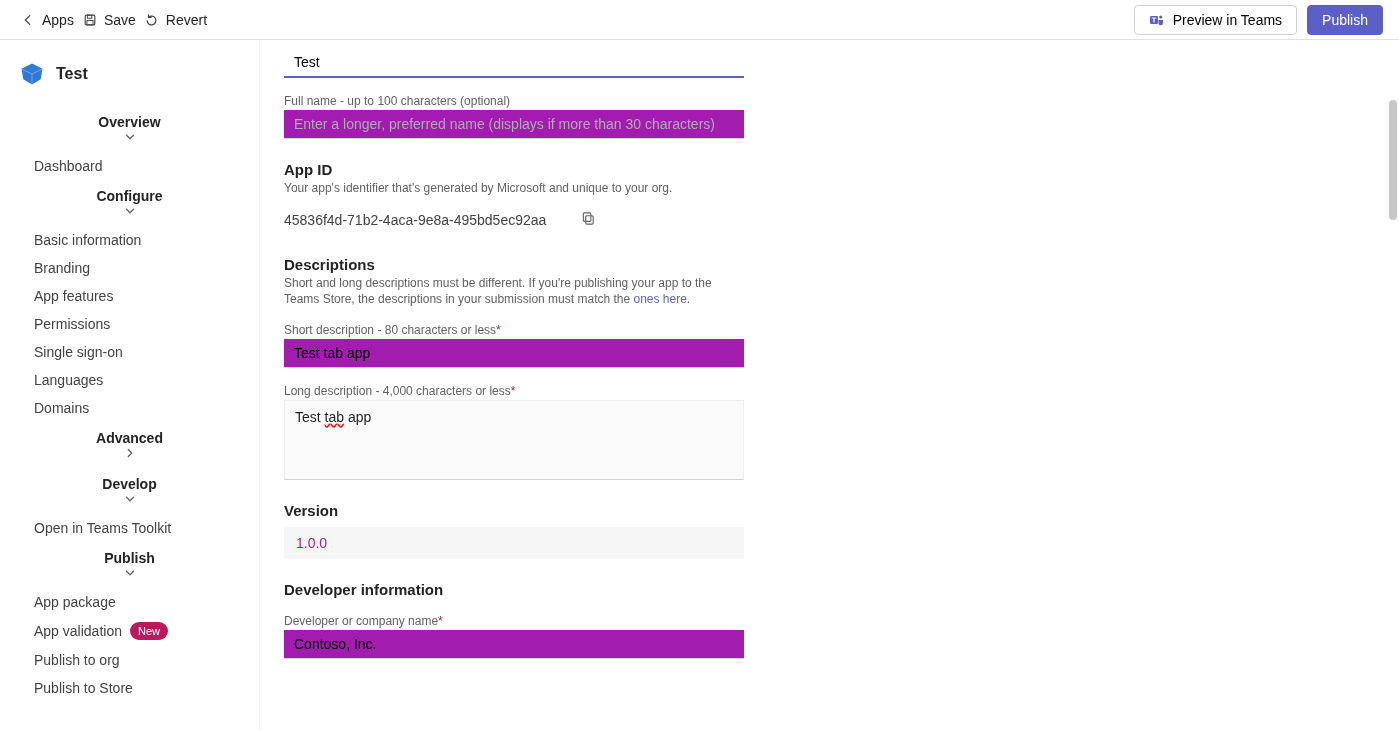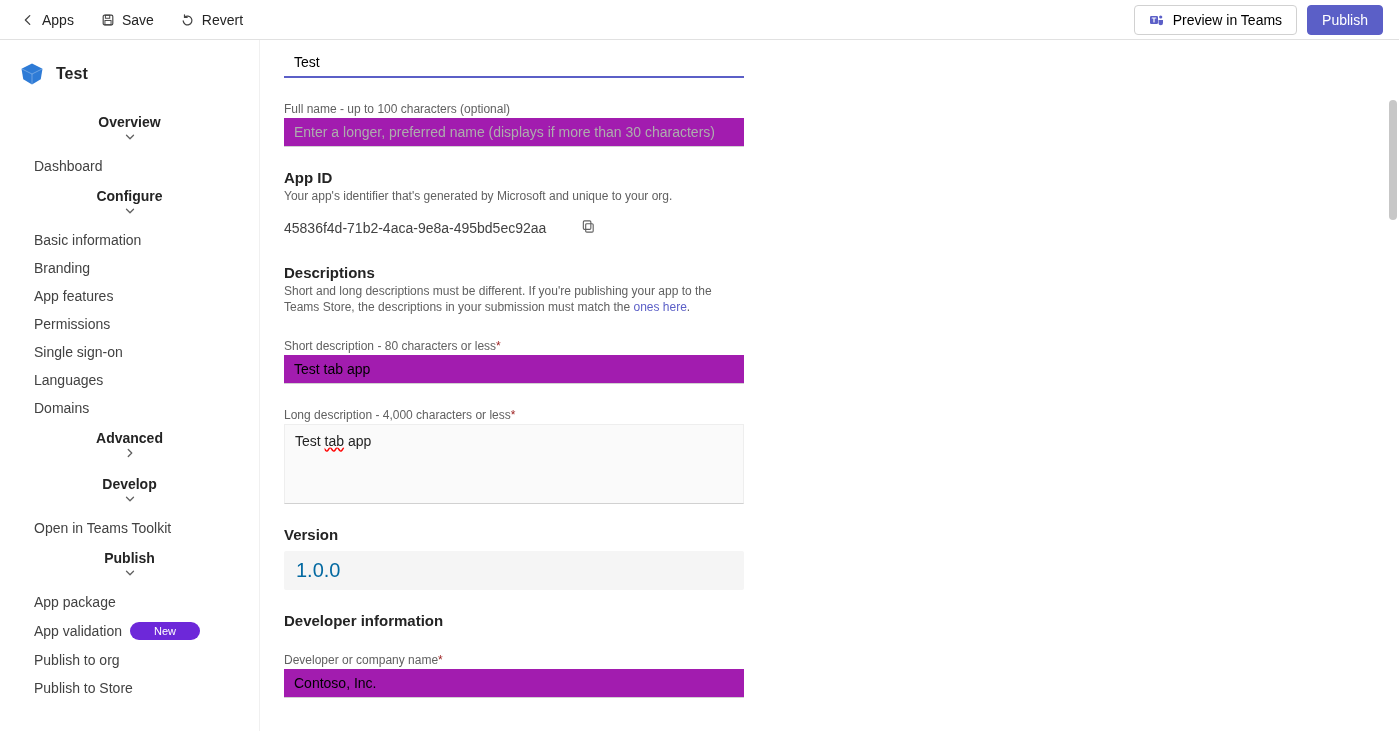--- a/index.html
+++ b/index.html
@@ -10,21 +10,21 @@
   .topbar {
     height: 40px;
     display: flex;
     align-items: center;
     padding: 0 16px;
     border-bottom: 1px solid #e1e1e1;
     background: #fff;
     position: relative;
     z-index: 2;
   }
-  .topbar .left-group { display: flex; align-items: flex-start; gap: 18px; }
+  .topbar .left-group { display: flex; align-items: flex-start; }
   .topbar .right-group { margin-left: auto; display: flex; align-items: center; gap: 10px; }
   .tb-item { display: inline-flex; align-items: center; gap: 6px; cursor: pointer; font-size: 14px; color: #242424; padding: 4px 4px; }
   .icon16 { width:16px; height:16px; flex-shrink:0; display:inline-flex; align-items:center; justify-content:center; }
   .btn {
     border: 1px solid #d1d1d1;
     background: #fff;
     padding: 6px 14px;
     border-radius: 4px;
     font-size: 14px;
     cursor: pointer;
@@ -77,39 +77,39 @@
   .nav-item {
     display: flex;
     align-items: center;
     padding: 6px 18px 6px 34px;
     cursor: pointer;
     font-size: 14px;
     color: #424242;
     gap: 8px;
   }
   .badge-new {
-    background:#6d28d9;
+    background:#be185d;
     color:#fff;
     font-size:11px;
-    padding: 1px 24px;
+    padding: 1px 8px;
     border-radius: 10px;
     line-height: 16px;
   }
 
   
   .content {
     flex: 1;
     overflow-y: auto;
     padding: 8px 40px 40px 24px;
   }
   .content-inner { max-width: 460px; }
   .section-title { font-weight: 600; font-size: 15px; margin-top: 22px; margin-bottom: 2px; }
   .section-subtext { font-size: 12px; color: #616161; line-height: 16px; margin-bottom: 8px; }
   .section-subtext a { color: #5b5fc7; text-decoration: none; }
-  .field-label { font-size: 12px; color: #616161; margin-top: 24px; margin-bottom: 2px; }
+  .field-label { font-size: 12px; color: #616161; margin-top: 16px; margin-bottom: 2px; }
   .field-label .req { color: #9c2121; }
 
   .text-input {
     width: 100%;
     border: none;
     border-bottom: 1px solid #d1d1d1;
     padding: 6px 10px;
     font-size: 14px;
     background: #a21caf;
     outline: none;
@@ -127,22 +127,22 @@
     font-size: 14px;
     resize: vertical;
     font-family: inherit;
     outline: none;
   }
   .readonly-box {
     width: 100%;
     border: none;
     background: #f5f5f5;
     padding: 8px 12px;
-    font-size: 20px;
-    color: #0369a1;
+    font-size: 14px;
+    color: #a21caf;
     border-radius: 2px;
   }
 
   .app-id-row { display: flex; align-items: center; gap: 28px; margin-top: 10px; }
   .app-id-text { font-size: 14px; color:#424242; }
   .copy-btn { width:28px; height:28px; display:inline-flex; align-items:center; justify-content:center; cursor:pointer; border-radius:4px; background:transparent; border:none; }
 
   .squiggle { text-decoration: red wavy underline; text-decoration-skip-ink: none; }
 
   

